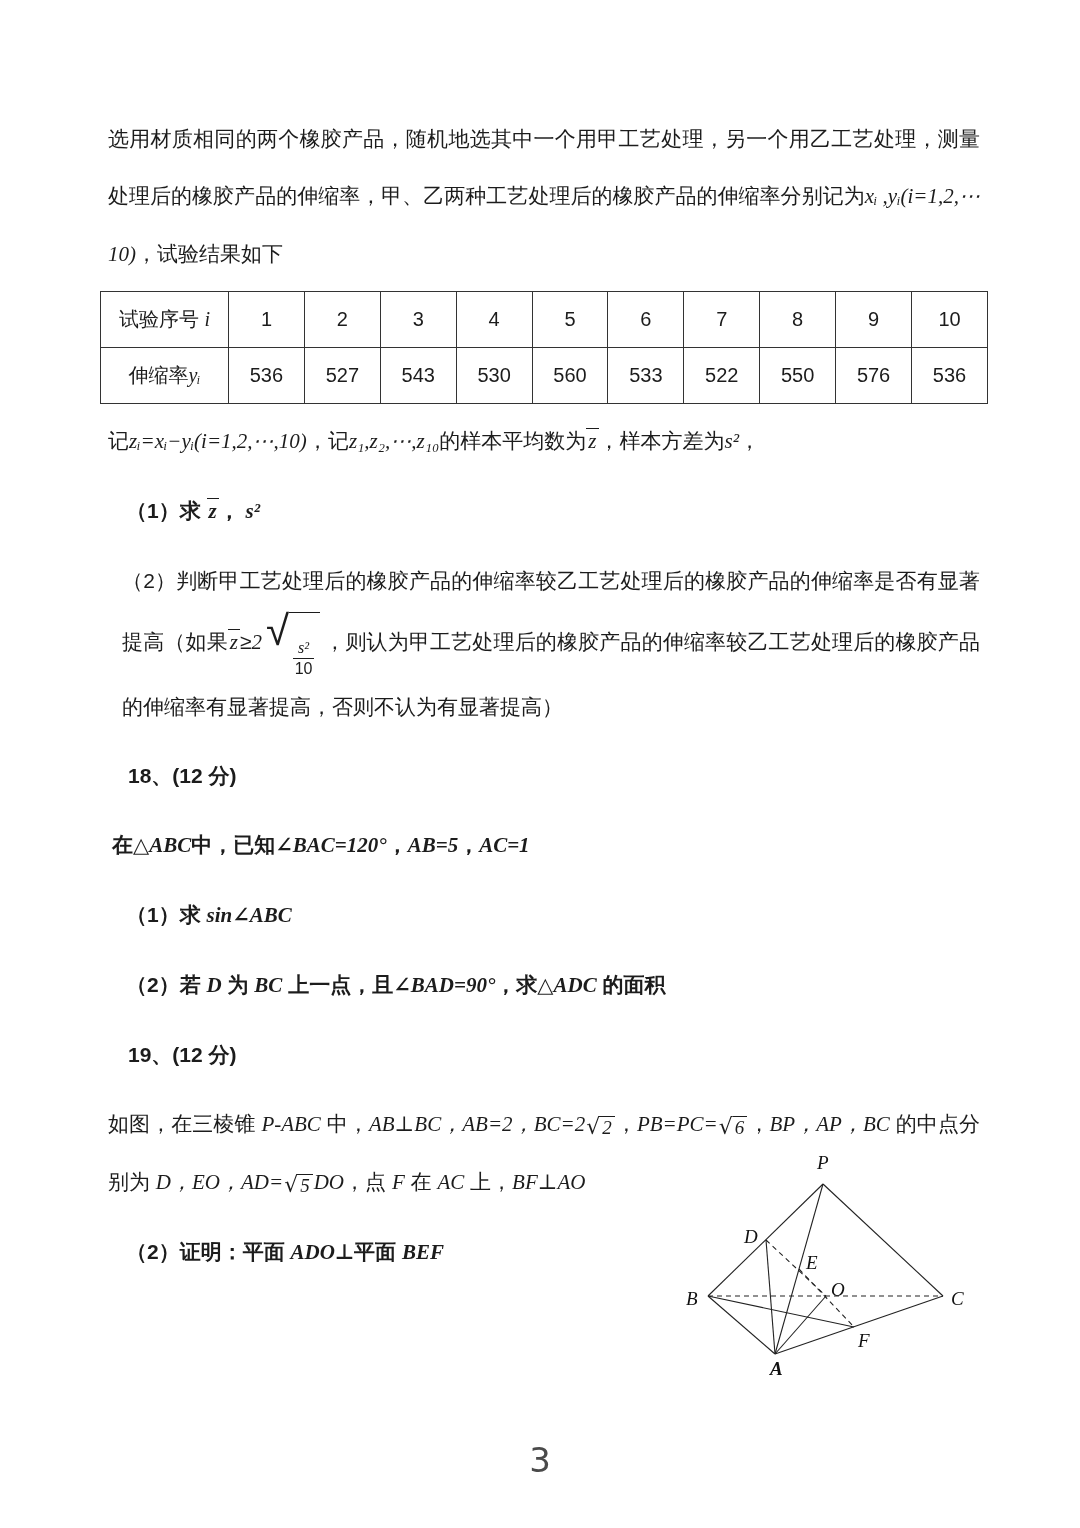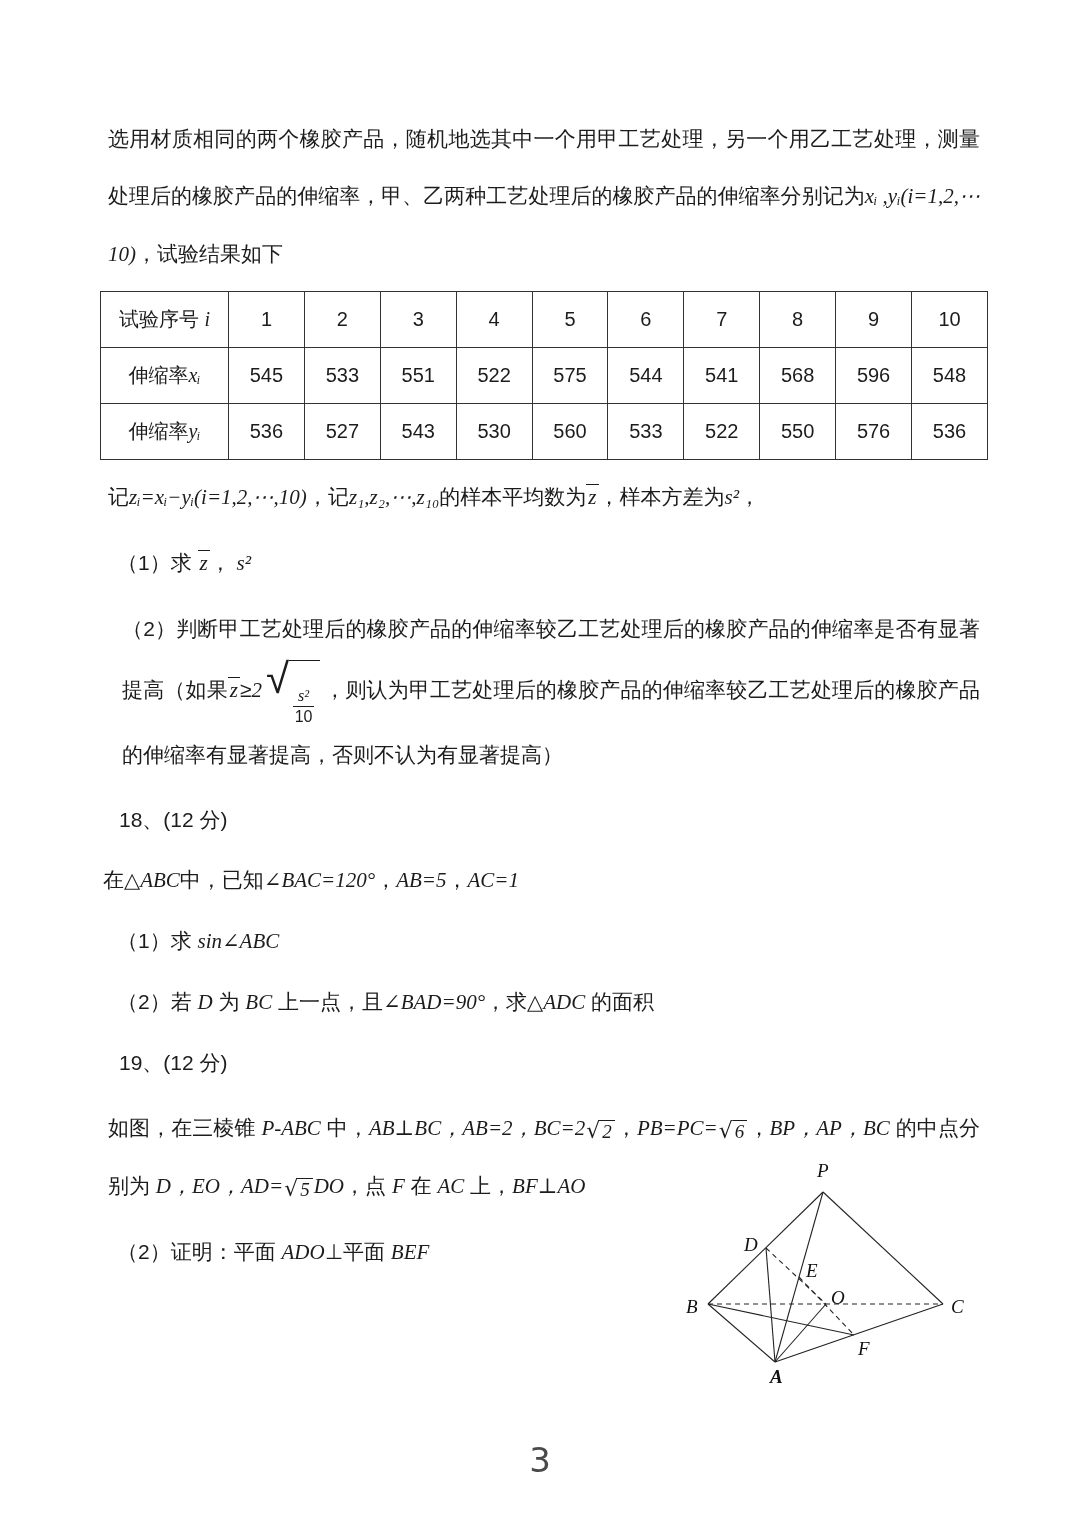--- a/index.html
+++ b/index.html
@@ -6,21 +6,21 @@
   body { margin: 0; background: #ffffff; }
   .page {
     position: relative;
     width: 1080px; height: 1528px;
     background: #ffffff;
     padding: 102px 92px 0 100px;
     font-family: "Liberation Sans", "DejaVu Sans", sans-serif;
     color: #1c1c1c;
   }
   .para { font-size: 21px; line-height: 57px; text-align: justify; margin: 8px; }
-  .line { font-size: 21px; line-height: 57px; margin: 3px; }
+  .line { font-size: 21px; line-height: 57px; margin: 12px; font-weight: bold; }
   .item { padding-left: 14px; }
   .hdr  { padding-left: 16px; }
   .m { font-family: "Liberation Serif", "DejaVu Serif", serif; font-style: italic; }
   .cn { font-style: normal; }
 
   table.results { width: 100%; border-collapse: collapse; table-layout: fixed; margin: 6px 0 4px 0; }
   table.results td { border: 1px solid #333; height: 56px; text-align: center; font-size: 20px; padding: 0; }
   table.results td.rl { width: 128px; }
 
   .overbar { display: inline-block; border-top: 1.5px solid #1c1c1c; line-height: 1.05; padding: 1px 2px 0 2px; }
@@ -62,33 +62,20 @@
       <td>1</td>
       <td>2</td>
       <td>3</td>
       <td>4</td>
       <td>5</td>
       <td>6</td>
       <td>7</td>
       <td>8</td>
       <td>9</td>
       <td>10</td>
-    </tr>
-    <tr>
-      <td class="rl"><span class="cn">伸缩率</span><span class="m">xᵢ</span></td>
-      <td>545</td>
-      <td>533</td>
-      <td>551</td>
-      <td>522</td>
-      <td>575</td>
-      <td>544</td>
-      <td>541</td>
-      <td>568</td>
-      <td>596</td>
-      <td>548</td>
     </tr>
     <tr>
       <td class="rl"><span class="cn">伸缩率</span><span class="m">yᵢ</span></td>
       <td>536</td>
       <td>527</td>
       <td>543</td>
       <td>530</td>
       <td>560</td>
       <td>533</td>
       <td>522</td>

